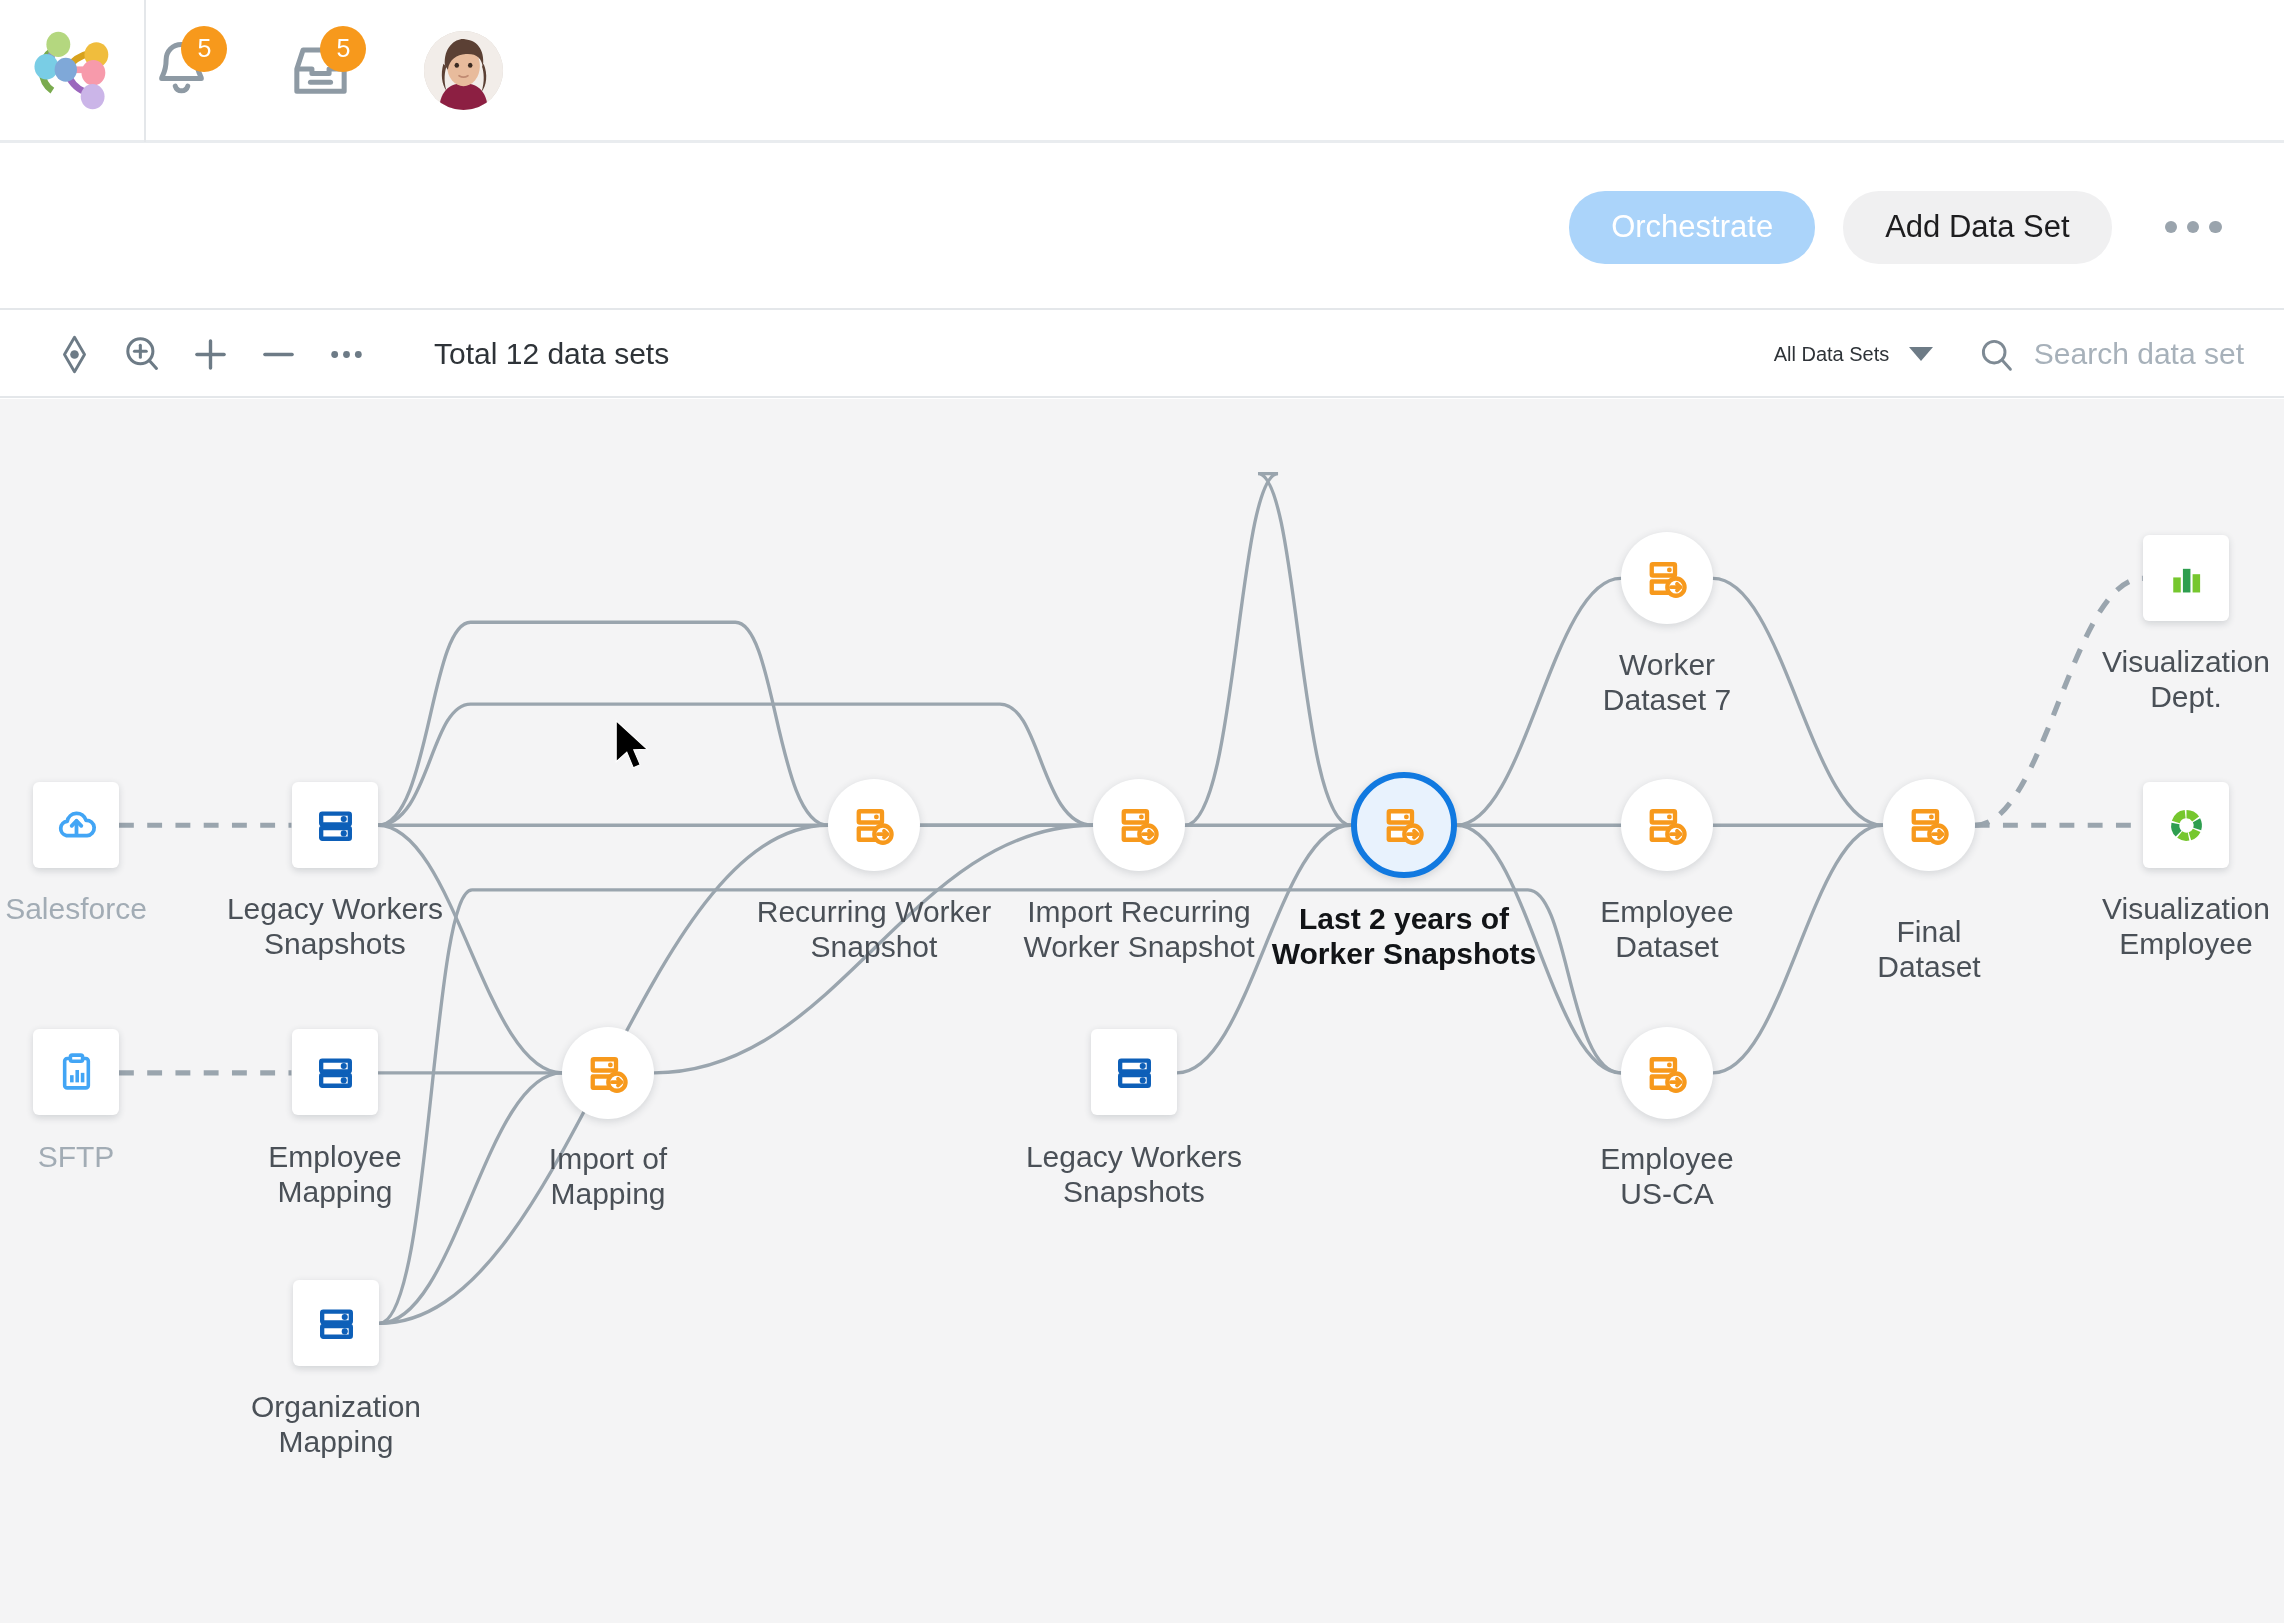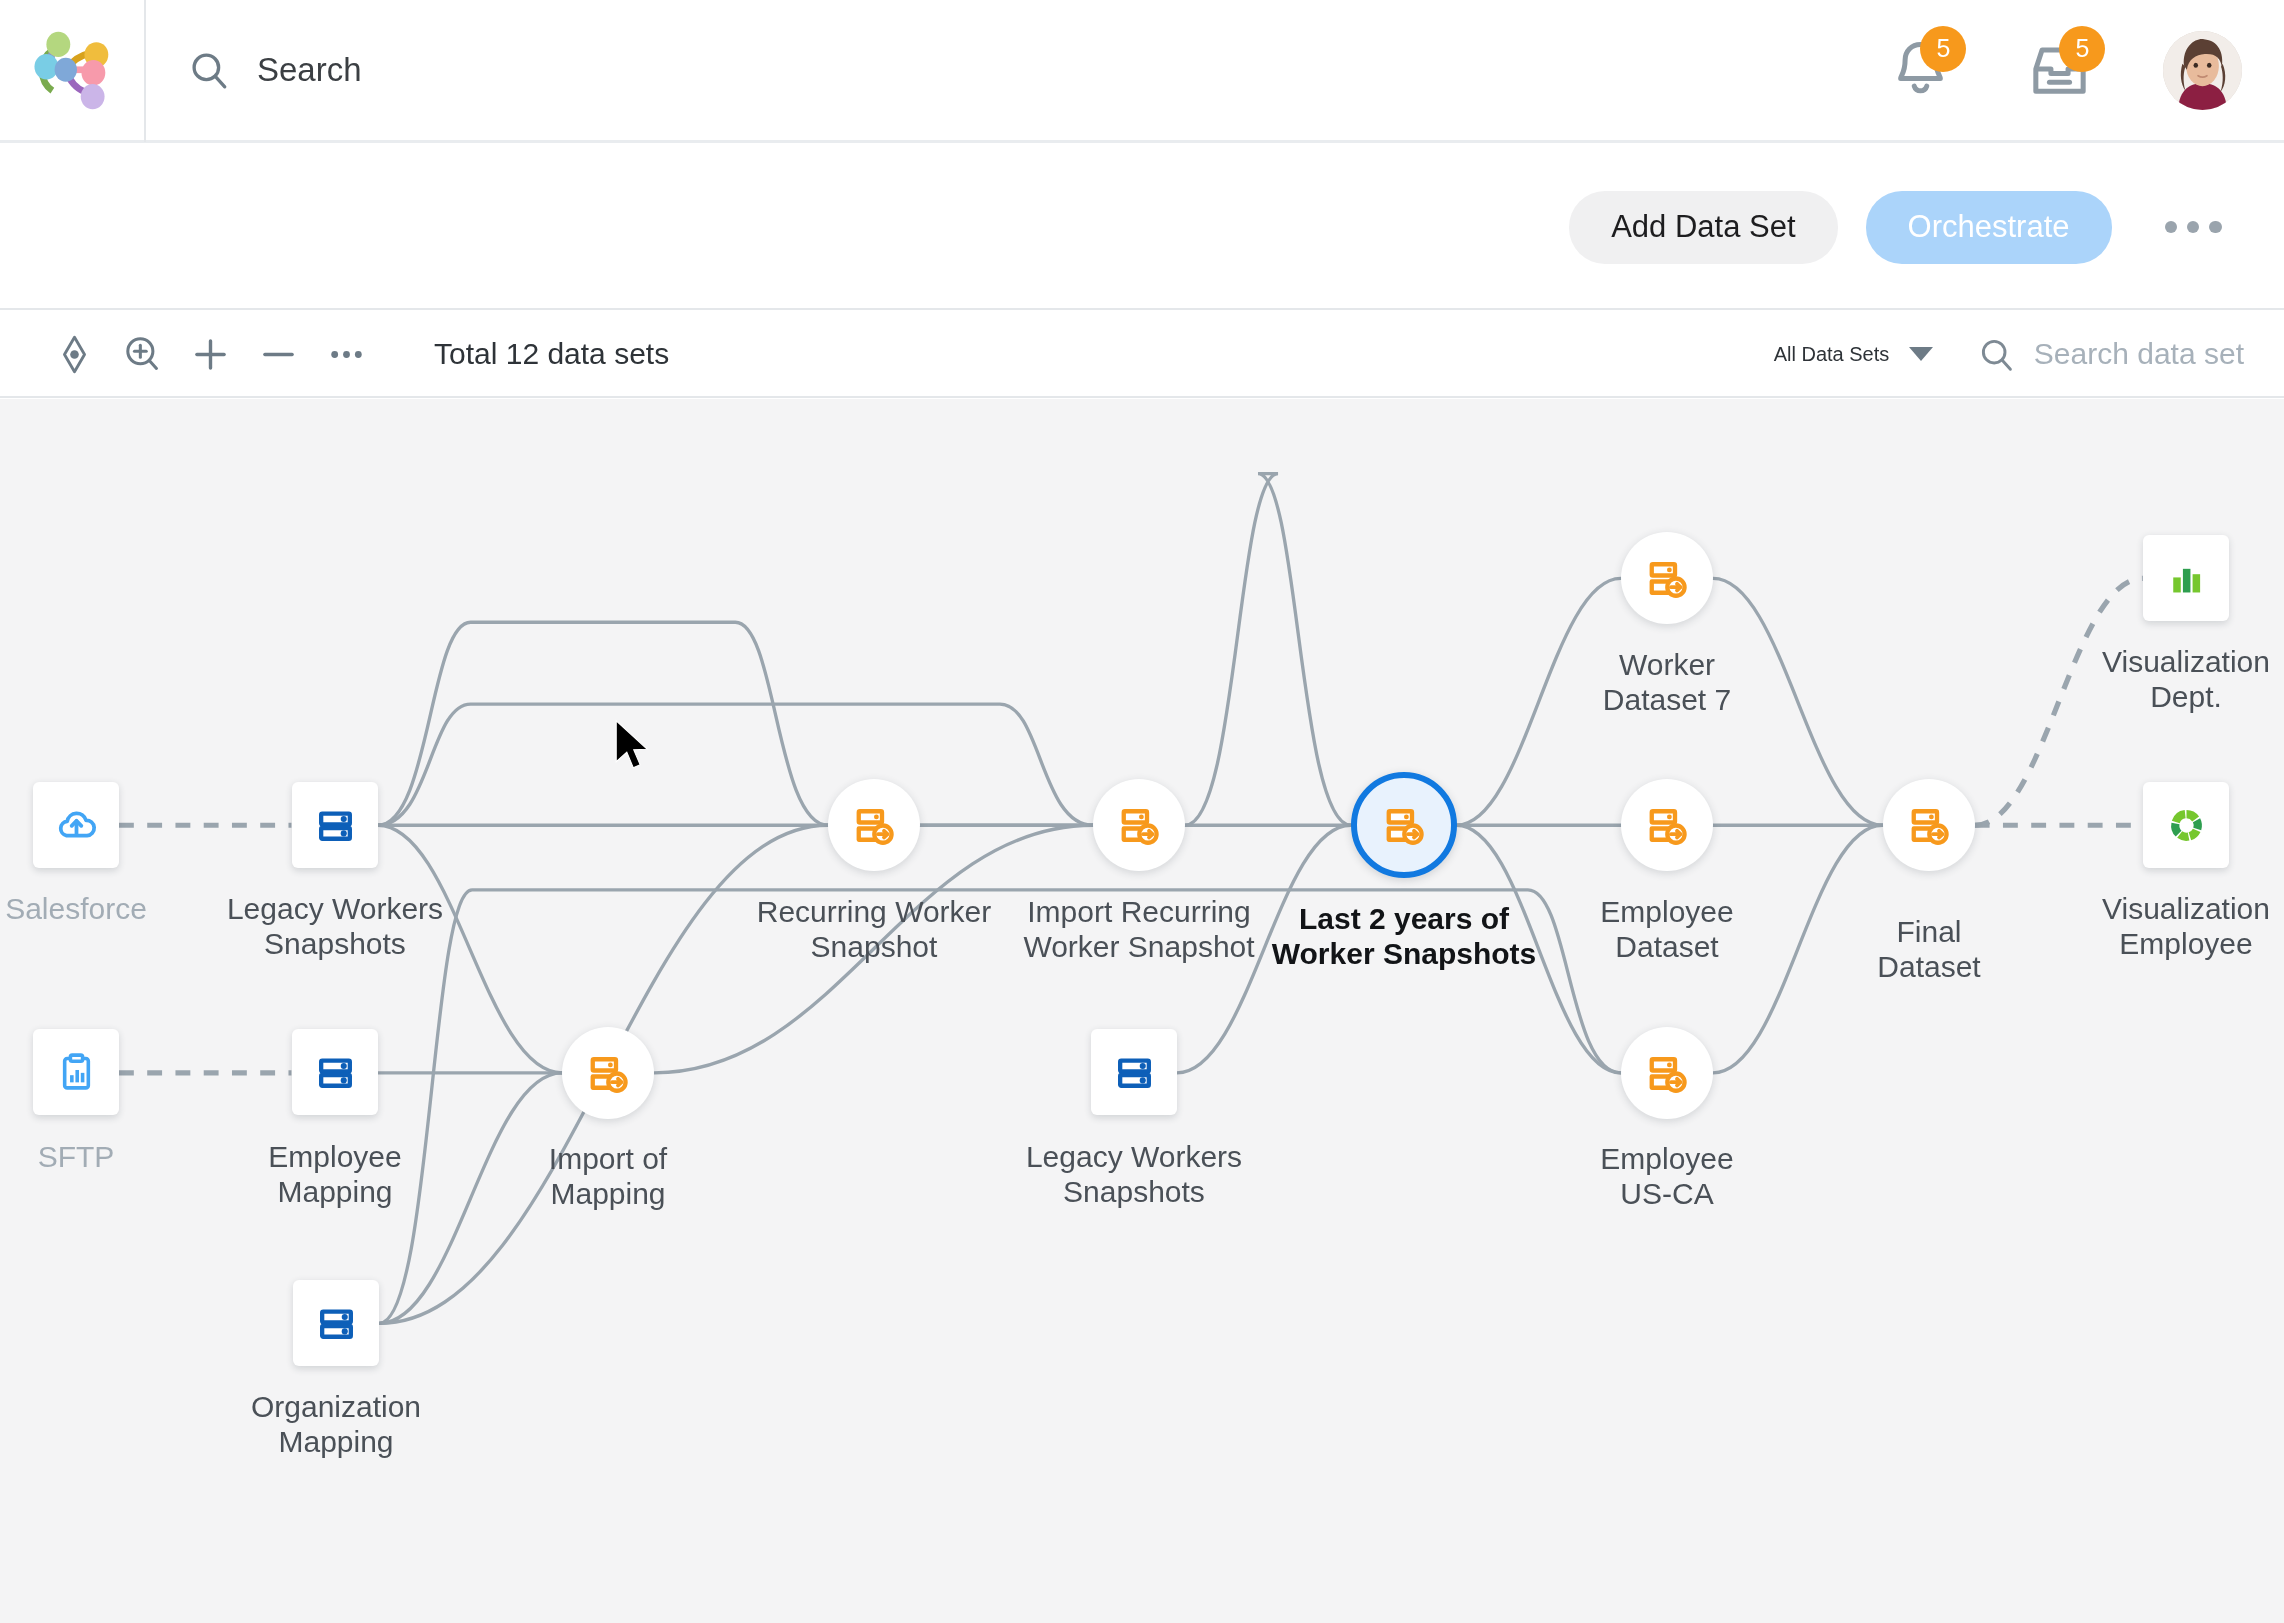--- a/index.html
+++ b/index.html
@@ -149,27 +149,20 @@
       <path d="M52 60 C58 78, 68 86, 78 90" stroke="#9b66bd" stroke-width="9" fill="none"></path>
       <ellipse cx="42" cy="26" rx="16" ry="17" fill="#b4d77f"></ellipse>
       <ellipse cx="26" cy="56" rx="16" ry="17" fill="#79cde5"></ellipse>
       <ellipse cx="52" cy="60" rx="15" ry="16" fill="#7fa8d8"></ellipse>
       <ellipse cx="93" cy="40" rx="16" ry="17" fill="#f0bd3d"></ellipse>
       <ellipse cx="89" cy="64" rx="16" ry="17" fill="#f79aab"></ellipse>
       <ellipse cx="88" cy="96" rx="16" ry="17" fill="#cbb5e8"></ellipse>
     </svg>
   </div>
 
-  <div class="search-zone">
-    <svg width="42" height="42" viewBox="0 0 24 24">
-      <circle cx="10.5" cy="10.5" r="7" stroke="#6d7b86" stroke-width="1.9" fill="none"></circle>
-      <line x1="15.6" y1="15.6" x2="21" y2="21.6" stroke="#6d7b86" stroke-width="1.9" stroke-linecap="round"></line>
-    </svg>
-    <span class="search-placeholder">Search</span>
-  </div>
 
   <div class="topbar-right">
 
     <div class="icon-badge-wrap">
       <svg width="71" height="71" viewBox="0 0 24 24">
         <path d="M12 3.2c-3.1 0-5.2 2.3-5.2 5.2 0 4.4-1.5 5.3-1.5 6.3h13.4c0-1-1.5-1.9-1.5-6.3 0-2.9-2.1-5.2-5.2-5.2z" stroke="#8e9aa4" stroke-width="1.7" fill="none" stroke-linejoin="round"></path>
         <path d="M9.9 17.3a2.2 2.2 0 0 0 4.2 0" stroke="#8e9aa4" stroke-width="1.7" fill="none" stroke-linecap="round"></path>
       </svg>
       <span class="badge">5</span>
     </div>
@@ -195,22 +188,22 @@
         <ellipse cx="62" cy="46" rx="3" ry="3.4" fill="#3a2a22"></ellipse>
         <path d="M47 60 Q53 64 59 60" stroke="#c08a72" stroke-width="2.2" fill="none" stroke-linecap="round"></path>
       </svg>
     </div>
 
   </div>
 </div>
 
 <div class="header">
   <div class="header-actions">
+    <button class="btn btn-primary">Orchestrate</button>
     <button class="btn btn-secondary">Add Data Set</button>
-    <button class="btn btn-primary">Orchestrate</button>
     <div class="kebab">
       <i></i>
       <i></i>
       <i></i>
     </div>
   </div>
 </div>
 
 <div class="toolbar">
   <div class="tool-icons">

